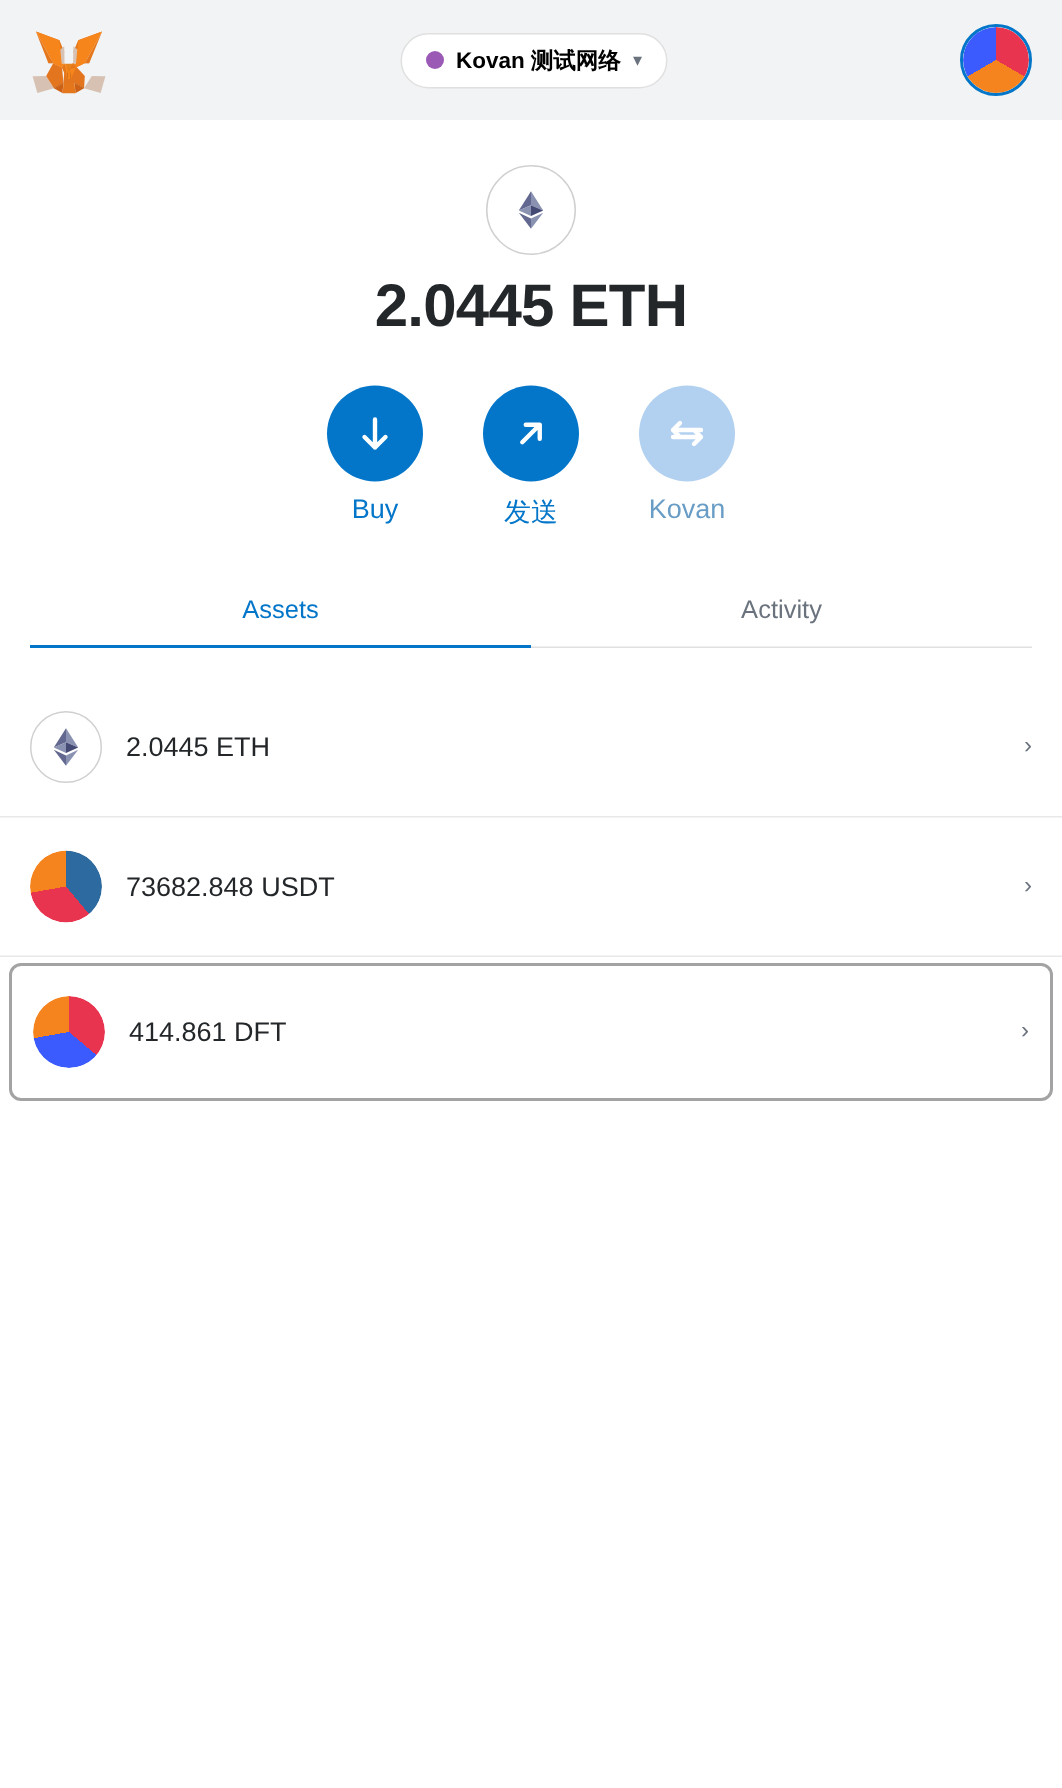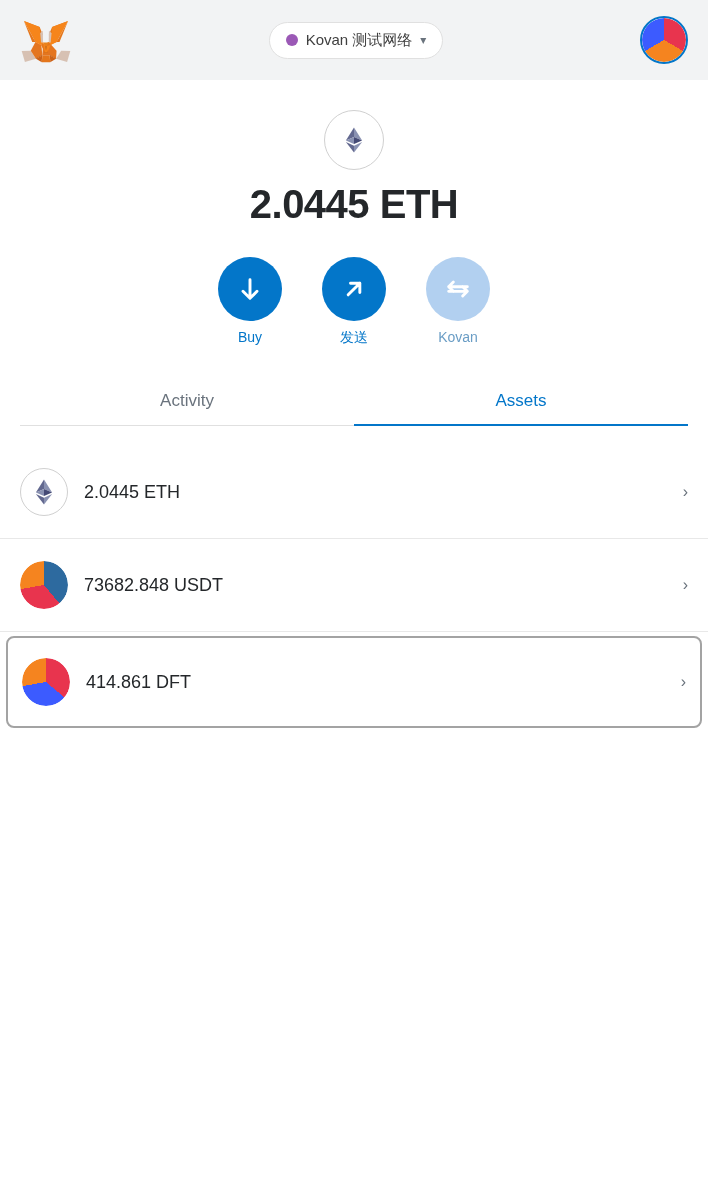--- a/index.html
+++ b/index.html
@@ -36,22 +36,22 @@
     }
     .network-dot {
       width: 12px;
       height: 12px;
       border-radius: 50%;
       background: #9b59b6;
       flex-shrink: 0;
     }
     .network-name {
       font-size: 15px;
-      color: #404040;
-      font-weight: 400;
+      color: #000000;
+      font-weight: 700;
     }
     .chevron-icon {
       font-size: 12px;
       color: #6a737d;
     }
     .avatar-circle {
       width: 48px;
       height: 48px;
       border-radius: 50%;
       border: 2px solid #0376c9;
@@ -122,21 +122,21 @@
       display: flex;
       align-items: center;
       justify-content: center;
       font-size: 26px;
       color: white;
     }
     .action-circle.buy { background: #0376c9; }
     .action-circle.send { background: #0376c9; }
     .action-circle.swap { background: #b2d0f0; }
     .action-label {
-      font-size: 14px;
+      font-size: 18px;
       font-weight: 500;
     }
     .action-label.buy { color: #0376c9; }
     .action-label.send { color: #0376c9; }
     .action-label.swap { color: #6a9dc5; }
 
     
     .tabs {
       display: flex;
       width: 100%;
@@ -311,22 +311,22 @@
         <div class="action-circle swap">
           <svg width="28" height="28" viewBox="0 0 24 24" fill="none" xmlns="http://www.w3.org/2000/svg">
             <path d="M4 10h16M4 10l4-4M4 10l4 4M20 14H4M20 14l-4-4M20 14l-4 4" stroke="white" stroke-width="2.5" stroke-linecap="round" stroke-linejoin="round"></path>
           </svg>
         </div>
         <span class="action-label swap">Kovan</span>
       </div>
     </div>
 
     <div class="tabs">
+      <div class="tab active">Assets</div>
       <div class="tab">Activity</div>
-      <div class="tab active">Assets</div>
     </div>
   </div>
 
   <div class="asset-list">
 
     <div class="asset-item">
       <div class="asset-icon">
         <svg width="30" height="30" viewBox="0 0 24 24" xmlns="http://www.w3.org/2000/svg">
           <polygon fill="#8a92b2" points="12,2 12,9.5 18.5,12.3"></polygon>
           <polygon fill="#62688f" points="12,2 5.5,12.3 12,9.5"></polygon>

